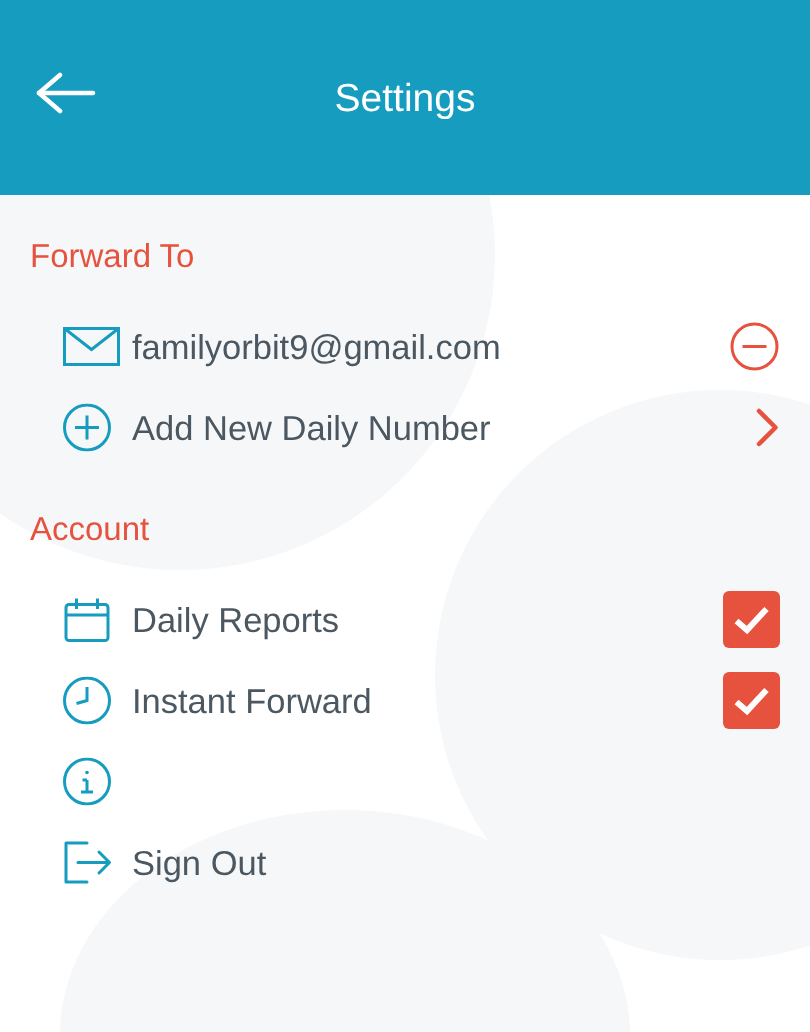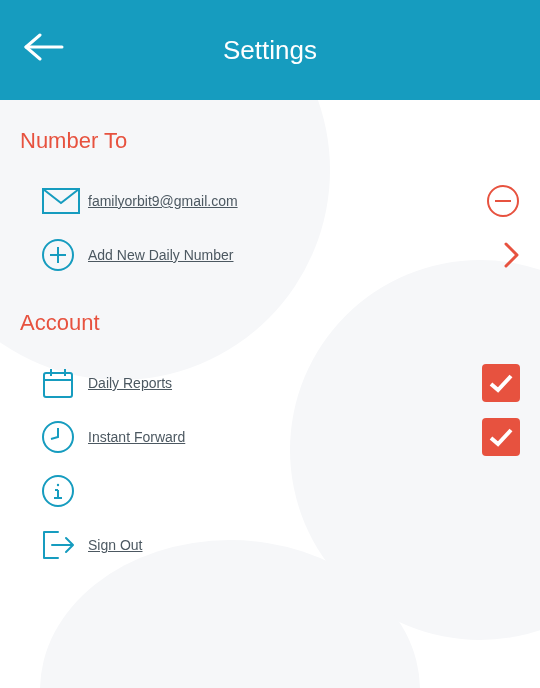--- a/index.html
+++ b/index.html
@@ -5,21 +5,21 @@
   * { box-sizing: border-box; margin: 0; padding: 0; }
   html, body { width: 540px; height: 688px; font-family: -apple-system, "Helvetica Neue", Arial, sans-serif; background: #fff; overflow: hidden; }
   .bg-deco { position: absolute; inset: 0; overflow: hidden; z-index: 0; pointer-events: none; }
   .bg-deco div { position: absolute; background: #f6f7f9; border-radius: 50%; }
   .d1 { width: 420px; height: 420px; left: -90px;  top: -40px; }
   .d2 { width: 380px; height: 380px; right: -130px; top: 260px; }
   .d3 { width: 380px; height: 300px; left: 40px;  top: 540px; }
 
   .header {
     position: relative; z-index: 2;
-    height: 100px; background: #169cbf;
+    height: 130px; background: #169cbf;
     display: flex; align-items: center; justify-content: center;
     color: #fff; font-size: 26px; font-weight: 400;
   }
   .back {
     position: absolute; left: 14px; top: 0; bottom: 0;
     width: 60px; display: flex; align-items: center; justify-content: center;
     cursor: pointer;
   }
   .back svg { stroke: #fff; }
 
@@ -28,21 +28,21 @@
 
   .row {
     display: flex; align-items: center;
     min-height: 54px; padding: 6px 0;
     cursor: pointer;
   }
   .row .icon-slot {
     width: 46px; display: flex; align-items: center; justify-content: flex-start;
     margin-left: 22px;
   }
-  .row .label { flex: 1; font-size: 14px; color: #4c5861; text-decoration: underline; }
+  .row .label { flex: 1; font-size: 23px; color: #4c5861; }
   .row .trail { width: 44px; display: flex; align-items: center; justify-content: flex-end; }
 
   .icon-slot svg { stroke: #169cbf; fill: none; }
   .plus-circle { width: 32px; height: 32px; }
   .mail       { width: 38px; height: 26px; }
   .chevron    { stroke: #e7523f; }
   .remove-circle { stroke: #e7523f; }
 
   .check {
     width: 38px; height: 38px; background: #e7523f; border-radius: 4px;
@@ -66,21 +66,21 @@
         <line x1="4" y1="14" x2="40" y2="14"></line>
         <polyline points="18,2 4,14 18,26"></polyline>
       </svg>
     </span>
   </div>
   <span>Settings</span>
 </div>
 
 <div class="content">
 
-  <div class="section-title">Number To</div>
+  <div class="section-title">Forward To</div>
 
   <div class="row">
     <span class="icon-slot">
       <svg class="mail" viewBox="0 0 38 26" stroke-width="2">
         <rect x="1" y="1" width="36" height="24"></rect>
         <polyline points="1,1 19,15 37,1"></polyline>
       </svg>
     </span>
     <span class="label">familyorbit9@gmail.com</span>
     <span class="trail">

